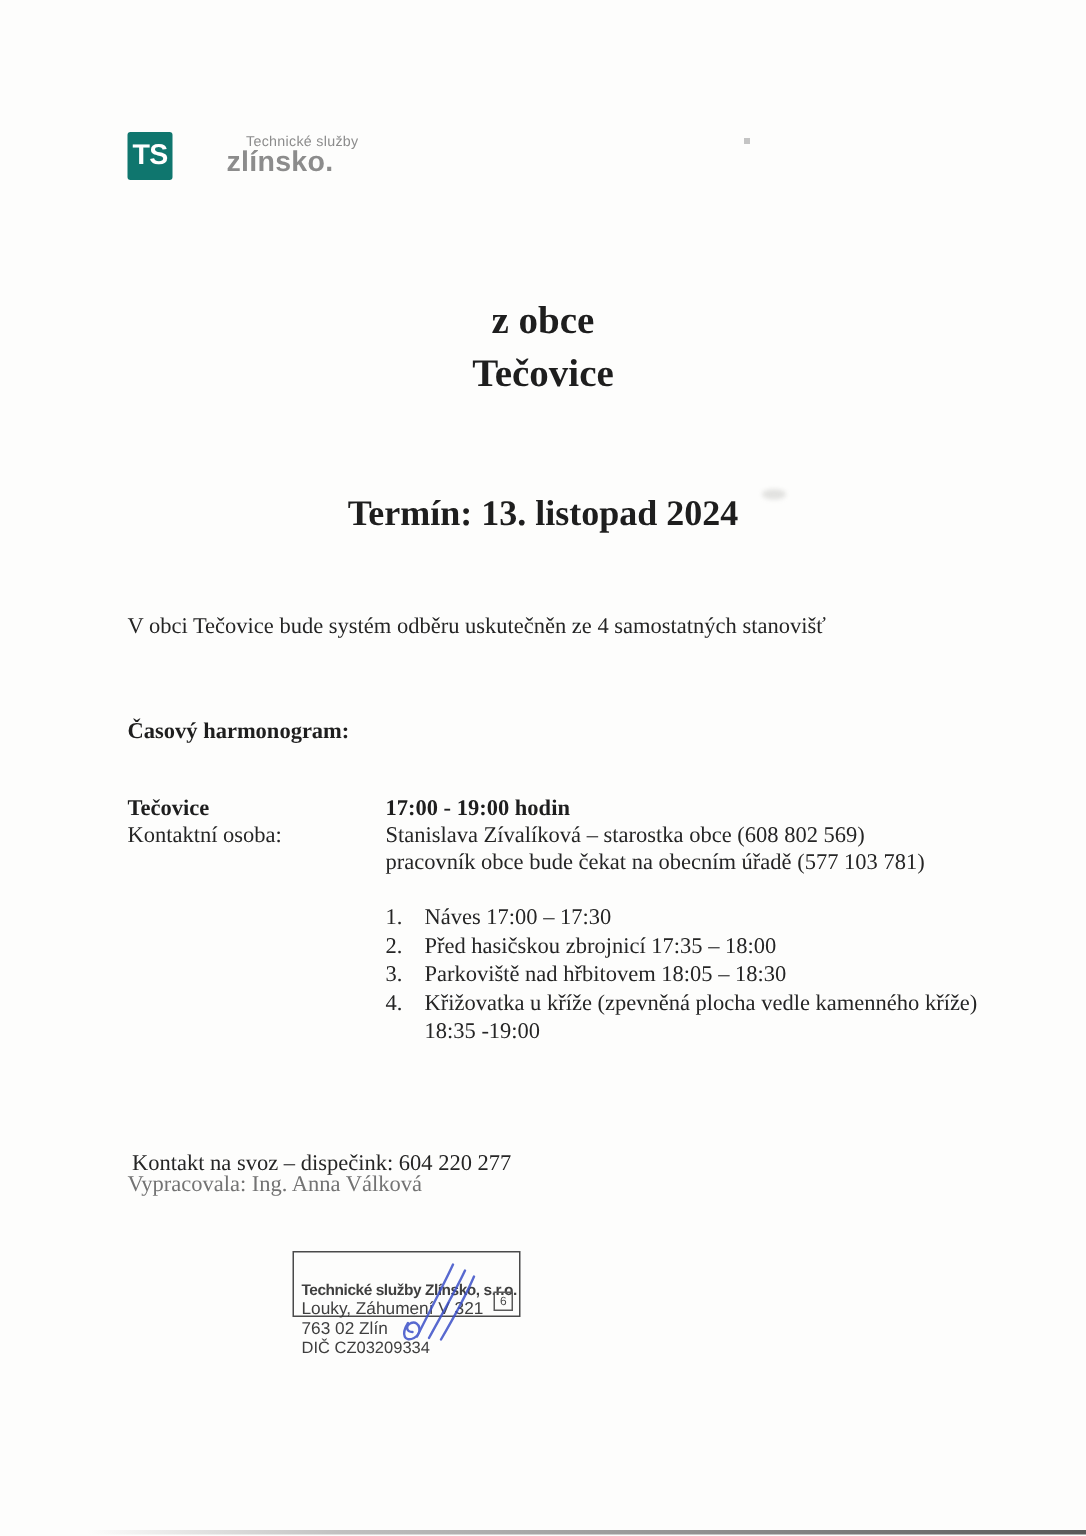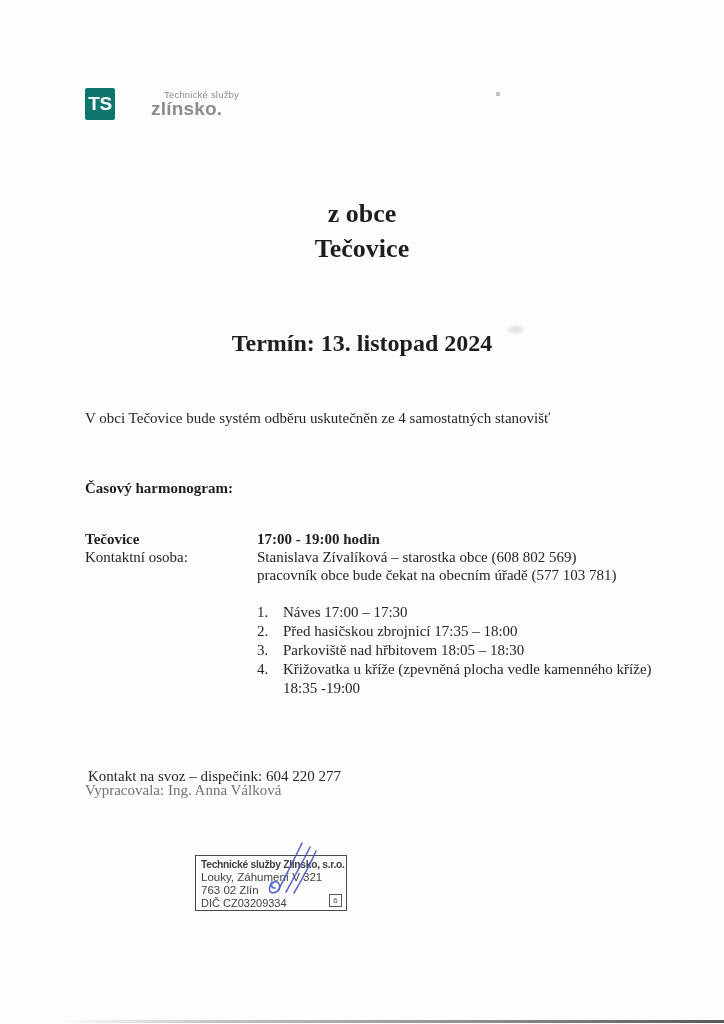--- a/index.html
+++ b/index.html
@@ -54,26 +54,26 @@
   .stops{left:257px;top:603px;width:400px;font-size:15px;color:#252525;}
   .stop{display:flex;line-height:19px;}
   .stop-num{width:26px;flex:0 0 26px;}
   .stop-text{width:374px;}
 
   .footer-line1{left:85px;top:782px;font-size:15px;color:#737373;}
   .footer-line2{left:88px;top:768px;font-size:15px;color:#252525;}
 
   
   .stamp{
-    left:195px;top:834px;width:152px;height:56px;
+    left:195px;top:834px;width:152px;height:44px;
     border:1.5px solid #4a4a4a;
     box-sizing:border-box;
-    padding:3px 4px 2px 5px;
+    padding:20px 4px 2px 5px;
     font-family:"Liberation Sans", sans-serif;
-    color:#3f3f3f;background:transparent;margin-top:21px;
+    color:#3f3f3f;background:transparent;
   }
   .stamp-l1{font-size:10.3px;font-weight:bold;letter-spacing:-0.3px;line-height:12px;white-space:nowrap;}
   .stamp-l2,.stamp-l3{font-size:11.5px;line-height:13px;white-space:nowrap;}
   .stamp-l4{font-size:11px;line-height:13px;white-space:nowrap;}
   .stamp-box{
     position:absolute;right:4px;bottom:3px;width:11px;height:11px;
     border:1px solid #5a5a5a;font-size:8px;line-height:11px;
     text-align:center;color:#4a4a4a;
   }
   .signature{left:256px;top:838px;width:80px;height:56px;pointer-events:none;}

